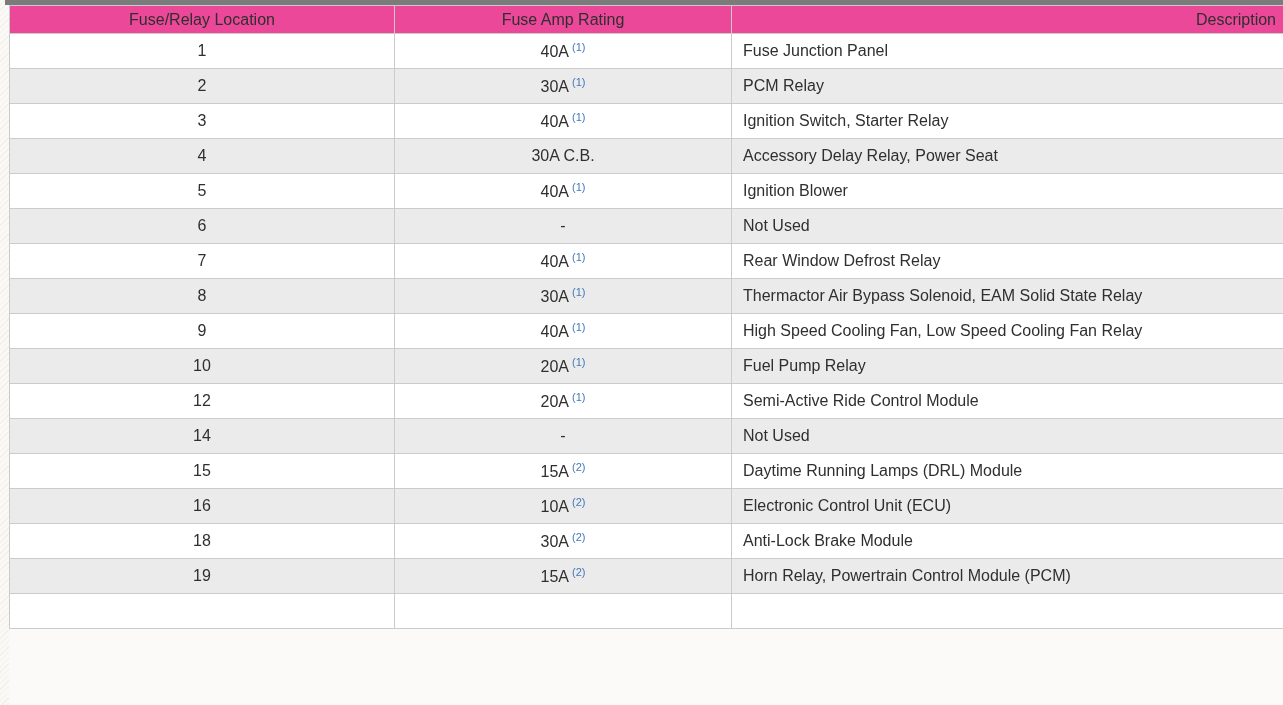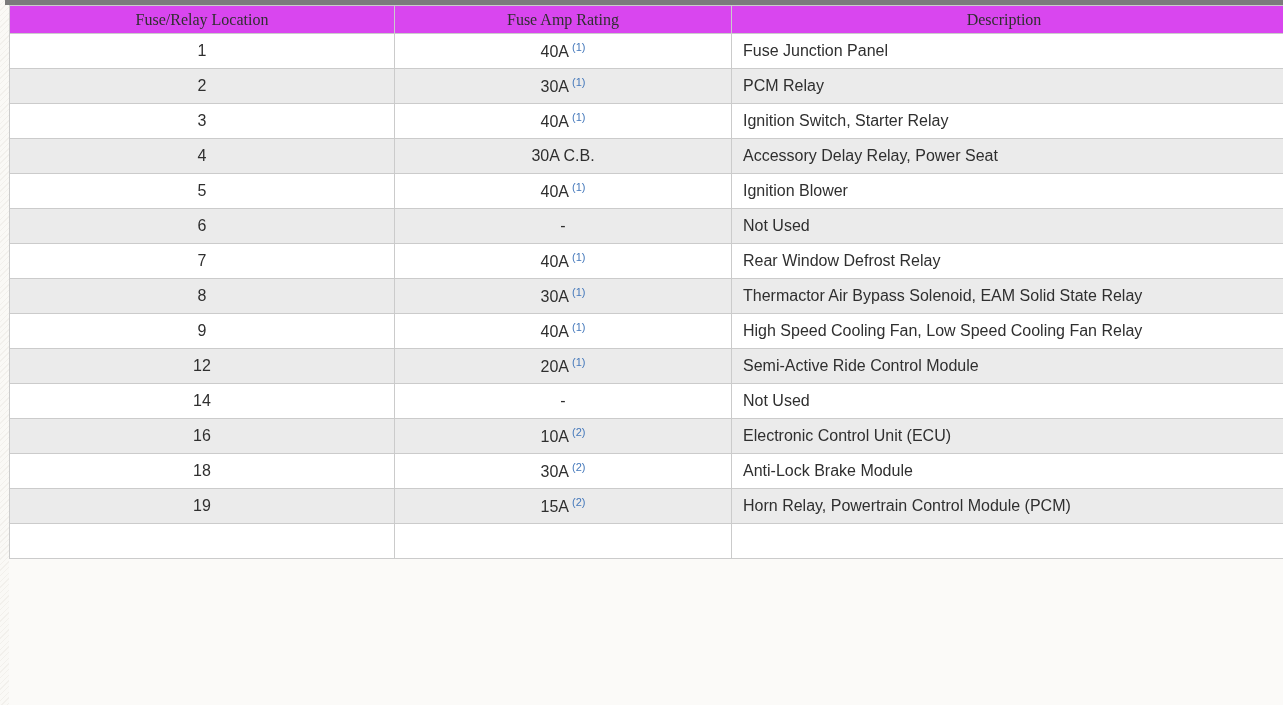--- a/index.html
+++ b/index.html
@@ -44,27 +44,26 @@
   th, td {
     border: 1px solid #cbcbcb;
     font-size: 16px;
     font-weight: normal;
     color: #2f2f2f;
     overflow: hidden;
     white-space: nowrap;
     padding: 0;
   }
   thead th {
-    background: #d946ef;
+    background: #ec4899;
     height: 27px;
-    font-family: Liberation Serif, serif;
   }
   th.col-loc, td.col-loc { text-align: center; }
   th.col-amp, td.col-amp { text-align: center; }
-  th.col-desc { padding-right: 8px; }
+  th.col-desc { text-align: right; padding-right: 8px; }
   td.col-desc { text-align: left; padding-left: 11px; }
   tbody td { height: 34px; background: #ffffff; }
   tbody tr:nth-child(even) td { background: #ebebeb; }
   a.note {
     color: #4478bb;
     font-size: 11px;
     text-decoration: none;
     vertical-align: 6px;
     margin-left: 3px;
   }
@@ -129,28 +128,38 @@
           <td class="col-loc">8</td>
           <td class="col-amp">30A<a class="note" href="#">(1)</a></td>
           <td class="col-desc">Thermactor Air Bypass Solenoid, EAM Solid State Relay</td>
         </tr>
         <tr>
           <td class="col-loc">9</td>
           <td class="col-amp">40A<a class="note" href="#">(1)</a></td>
           <td class="col-desc">High Speed Cooling Fan, Low Speed Cooling Fan Relay</td>
         </tr>
         <tr>
+          <td class="col-loc">10</td>
+          <td class="col-amp">20A<a class="note" href="#">(1)</a></td>
+          <td class="col-desc">Fuel Pump Relay</td>
+        </tr>
+        <tr>
           <td class="col-loc">12</td>
           <td class="col-amp">20A<a class="note" href="#">(1)</a></td>
           <td class="col-desc">Semi-Active Ride Control Module</td>
         </tr>
         <tr>
           <td class="col-loc">14</td>
           <td class="col-amp">-</td>
           <td class="col-desc">Not Used</td>
+        </tr>
+        <tr>
+          <td class="col-loc">15</td>
+          <td class="col-amp">15A<a class="note" href="#">(2)</a></td>
+          <td class="col-desc">Daytime Running Lamps (DRL) Module</td>
         </tr>
         <tr>
           <td class="col-loc">16</td>
           <td class="col-amp">10A<a class="note" href="#">(2)</a></td>
           <td class="col-desc">Electronic Control Unit (ECU)</td>
         </tr>
         <tr>
           <td class="col-loc">18</td>
           <td class="col-amp">30A<a class="note" href="#">(2)</a></td>
           <td class="col-desc">Anti-Lock Brake Module</td>

